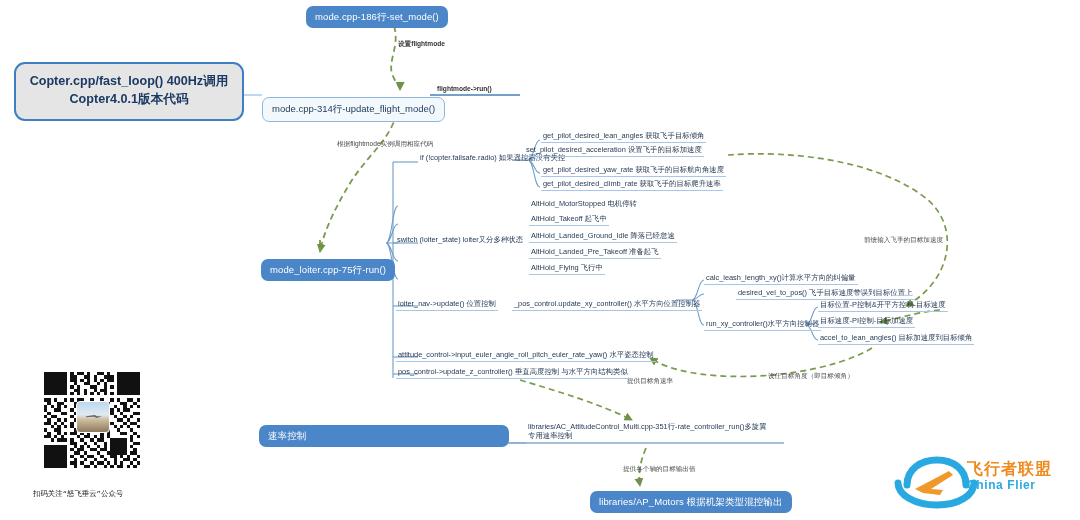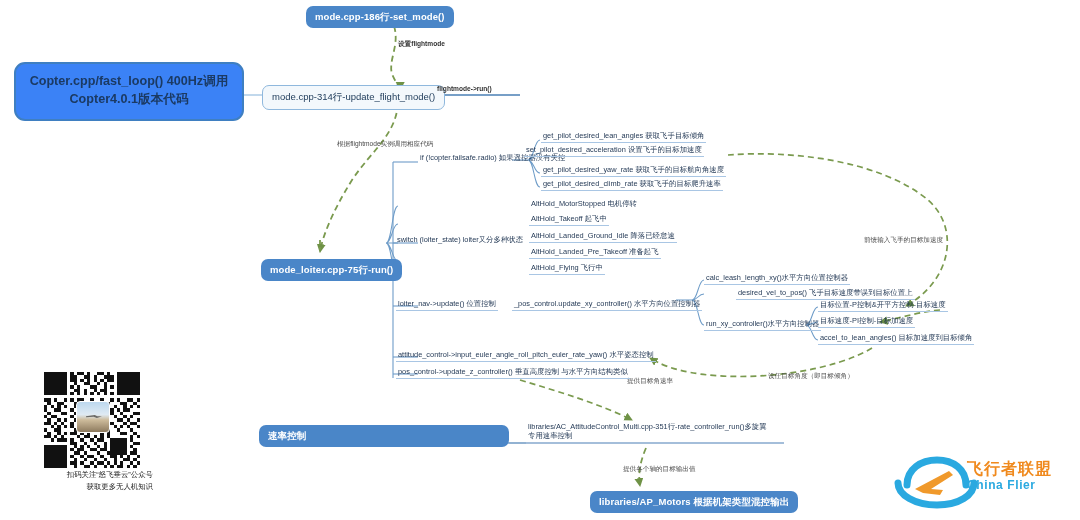--- a/index.html
+++ b/index.html
@@ -16,21 +16,21 @@
     width: 1080px; height: 520px;
     pointer-events: none;
   }
 
   
   .bluebox {
     position: absolute;
     background: #4a86c8;
     color: #ffffff;
     border-radius: 7px;
-    font-weight: bold;
+    font-weight: normal;
     line-height: 1.28;
     padding: 5px 9px;
     font-size: 9.5px;
     letter-spacing: .1px;
     white-space: nowrap;
   }
   .bluebox.wrap { white-space: normal; }
 
   
   .outlinebox {
@@ -40,21 +40,21 @@
     border-radius: 7px;
     color: #24405e;
     font-size: 9.5px;
     padding: 5px 9px;
     white-space: nowrap;
   }
 
   
   .callout {
     position: absolute;
-    background: #3b82f6;
+    background: #e5e5e5;
     border: 2px solid #3f7fc1;
     border-radius: 11px;
     color: #1b3a63;
     font-weight: bold;
     font-size: 12.6px;
     line-height: 1.42;
     text-align: center;
     padding: 9px 8px 10px;
   }
 
@@ -78,22 +78,22 @@
     color: #4a4a4a;
     white-space: nowrap;
     line-height: 1.2;
   }
   .glabel.bold { font-weight: bold; color: #333; }
 
   
   #qrwrap { position: absolute; left: 33px; top: 372px; width: 120px; }
   #qr { width: 118px; height: 96px; display: block; }
   .qrcap {
-    text-align: right; font-size: 7.4px; color: #1a1a1a;
-    line-height: 1.55; margin-top: 1px; white-space: nowrap;
+    text-align: left; font-size: 7.4px; color: #1a1a1a;
+    line-height: 1.55; margin-top: 21px; white-space: nowrap; font-family: Liberation Mono, monospace;
   }
   #qrlogo {
     position: absolute; left: 43px; top: 29px;
     width: 34px; height: 32px; border-radius: 4px;
     background: linear-gradient(#bcd8ee 0%, #dfeaf3 42%, #cdbb9b 60%, #8d7a5e 100%);
     border: 1.5px solid #ffffff;
   }
   #qrlogo:after {
     content: ""; position: absolute; left: 9px; top: 13px;
     width: 16px; height: 3px; background: #6a6a68;
@@ -169,21 +169,21 @@
     <line x1="526" y1="443" x2="784" y2="443" stroke="#4a7fb5" stroke-width="1.2"></line>
     <line x1="508" y1="443" x2="526" y2="443" stroke="#4a7fb5" stroke-width="1.2"></line>
 
     <path d="M646,448 C640,462 638,474 640,486" stroke="#7a9a4e" stroke-width="1.8" fill="none" stroke-dasharray="6,4" marker-end="url(#ahead)"></path>
 
     <path d="M320,240 L320,250" stroke="#7a9a4e" stroke-width="1.8" fill="none" stroke-dasharray="4,3"></path>
   </svg>
 
   <div class="bluebox" style="left:306px; top:6px;">mode.cpp-186行-set_mode()</div>
 
-  <div class="outlinebox" style="left:262px; top:85px;">mode.cpp-314行-update_flight_mode()</div>
+  <div class="outlinebox" style="left:262px; top:97px;">mode.cpp-314行-update_flight_mode()</div>
 
   <div class="callout" style="left:14px; top:62px; width:230px;">
     <div>Copter.cpp/fast_loop() 400Hz调用</div>
     <div>Copter4.0.1版本代码</div>
   </div>
 
   <div class="bluebox" style="left:261px; top:259px;">mode_loiter.cpp-75行-run()</div>
 
   <div class="bluebox wrap" style="left:259px; top:425px; width:250px;">
     <div>速率控制</div>
@@ -217,21 +217,21 @@
   <div class="leaf nou" style="left:529px; top:200px;">AltHold_MotorStopped 电机停转</div>
   <div class="leaf" style="left:529px; top:215px;">AltHold_Takeoff 起飞中</div>
   <div class="leaf" style="left:529px; top:232px;">AltHold_Landed_Ground_Idle 降落已经怠速</div>
   <div class="leaf" style="left:529px; top:248px;">AltHold_Landed_Pre_Takeoff 准备起飞</div>
   <div class="leaf" style="left:529px; top:264px;">AltHold_Flying 飞行中</div>
 
   <div class="leaf" style="left:396px; top:300px;">loiter_nav-&gt;update() 位置控制</div>
 
   <div class="leaf" style="left:512px; top:300px;">_pos_control.update_xy_controller() 水平方向位置控制器</div>
 
-  <div class="leaf" style="left:704px; top:274px;">calc_leash_length_xy()水平方向位置控制器</div>
+  <div class="leaf" style="left:704px; top:274px;">calc_leash_length_xy()计算水平方向的纠偏量</div>
   <div class="leaf" style="left:688px; top:289px;margin-left:48px;">desired_vel_to_pos() 飞手目标速度带误到目标位置上</div>
   <div class="leaf" style="left:704px; top:320px;">run_xy_controller()水平方向控制器</div>
 
   <div class="leaf" style="left:818px; top:301px;">目标位置-P控制&amp;开平方控制-目标速度</div>
   <div class="leaf" style="left:818px; top:317px;">目标速度-PI控制-目标加速度</div>
   <div class="leaf" style="left:818px; top:334px;">accel_to_lean_angles() 目标加速度到目标倾角</div>
 
   <div class="leaf" style="left:396px; top:351px;">attitude_control-&gt;input_euler_angle_roll_pitch_euler_rate_yaw() 水平姿态控制</div>
 
   <div class="leaf" style="left:396px; top:368px;">pos_control-&gt;update_z_controller() 垂直高度控制 与水平方向结构类似</div>

